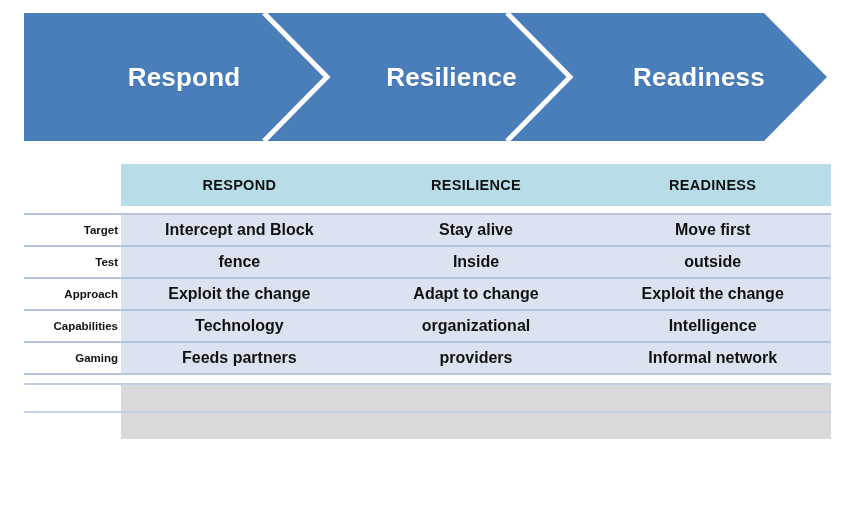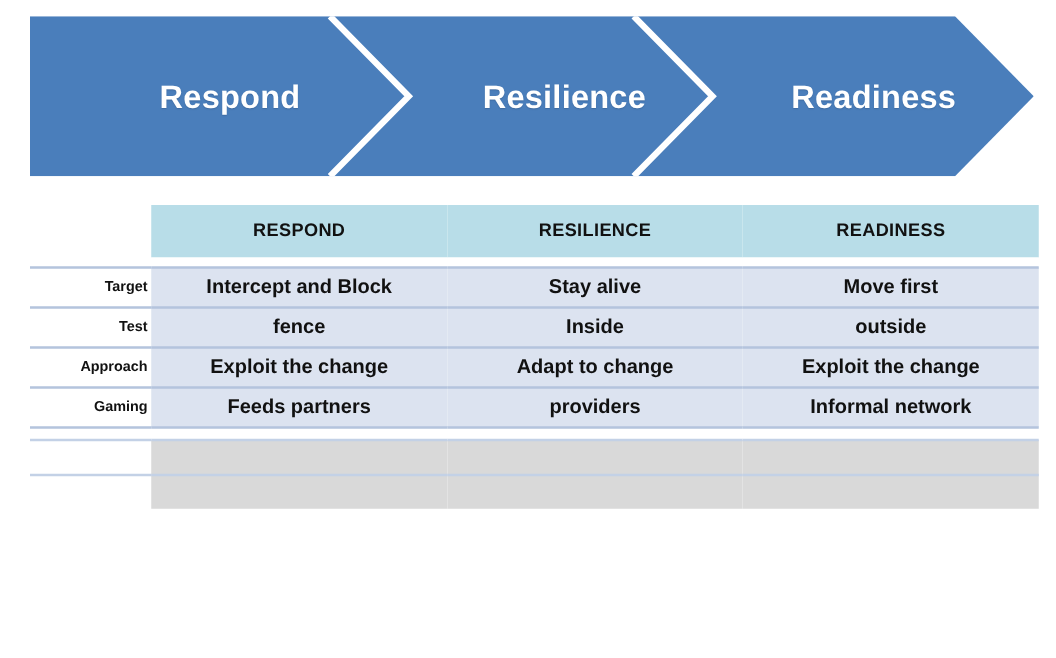--- a/index.html
+++ b/index.html
@@ -180,20 +180,26 @@
         <td class="data-cell">fence</td>
         <td class="data-cell">Inside</td>
         <td class="data-cell">outside</td>
       </tr>
       <tr class="body-row">
         <td class="label-cell">Approach</td>
         <td class="data-cell">Exploit the change</td>
         <td class="data-cell">Adapt to change</td>
         <td class="data-cell">Exploit the change</td>
       </tr>
+      <tr class="body-row">
+        <td class="label-cell">Capabilities</td>
+        <td class="data-cell">Technology</td>
+        <td class="data-cell">organizational</td>
+        <td class="data-cell">Intelligence</td>
+      </tr>
       <tr class="body-row last">
         <td class="label-cell">Gaming</td>
         <td class="data-cell">Feeds partners</td>
         <td class="data-cell">providers</td>
         <td class="data-cell">Informal network</td>
       </tr>
 
       <tr class="gap">
         <td></td>
           <td></td>

